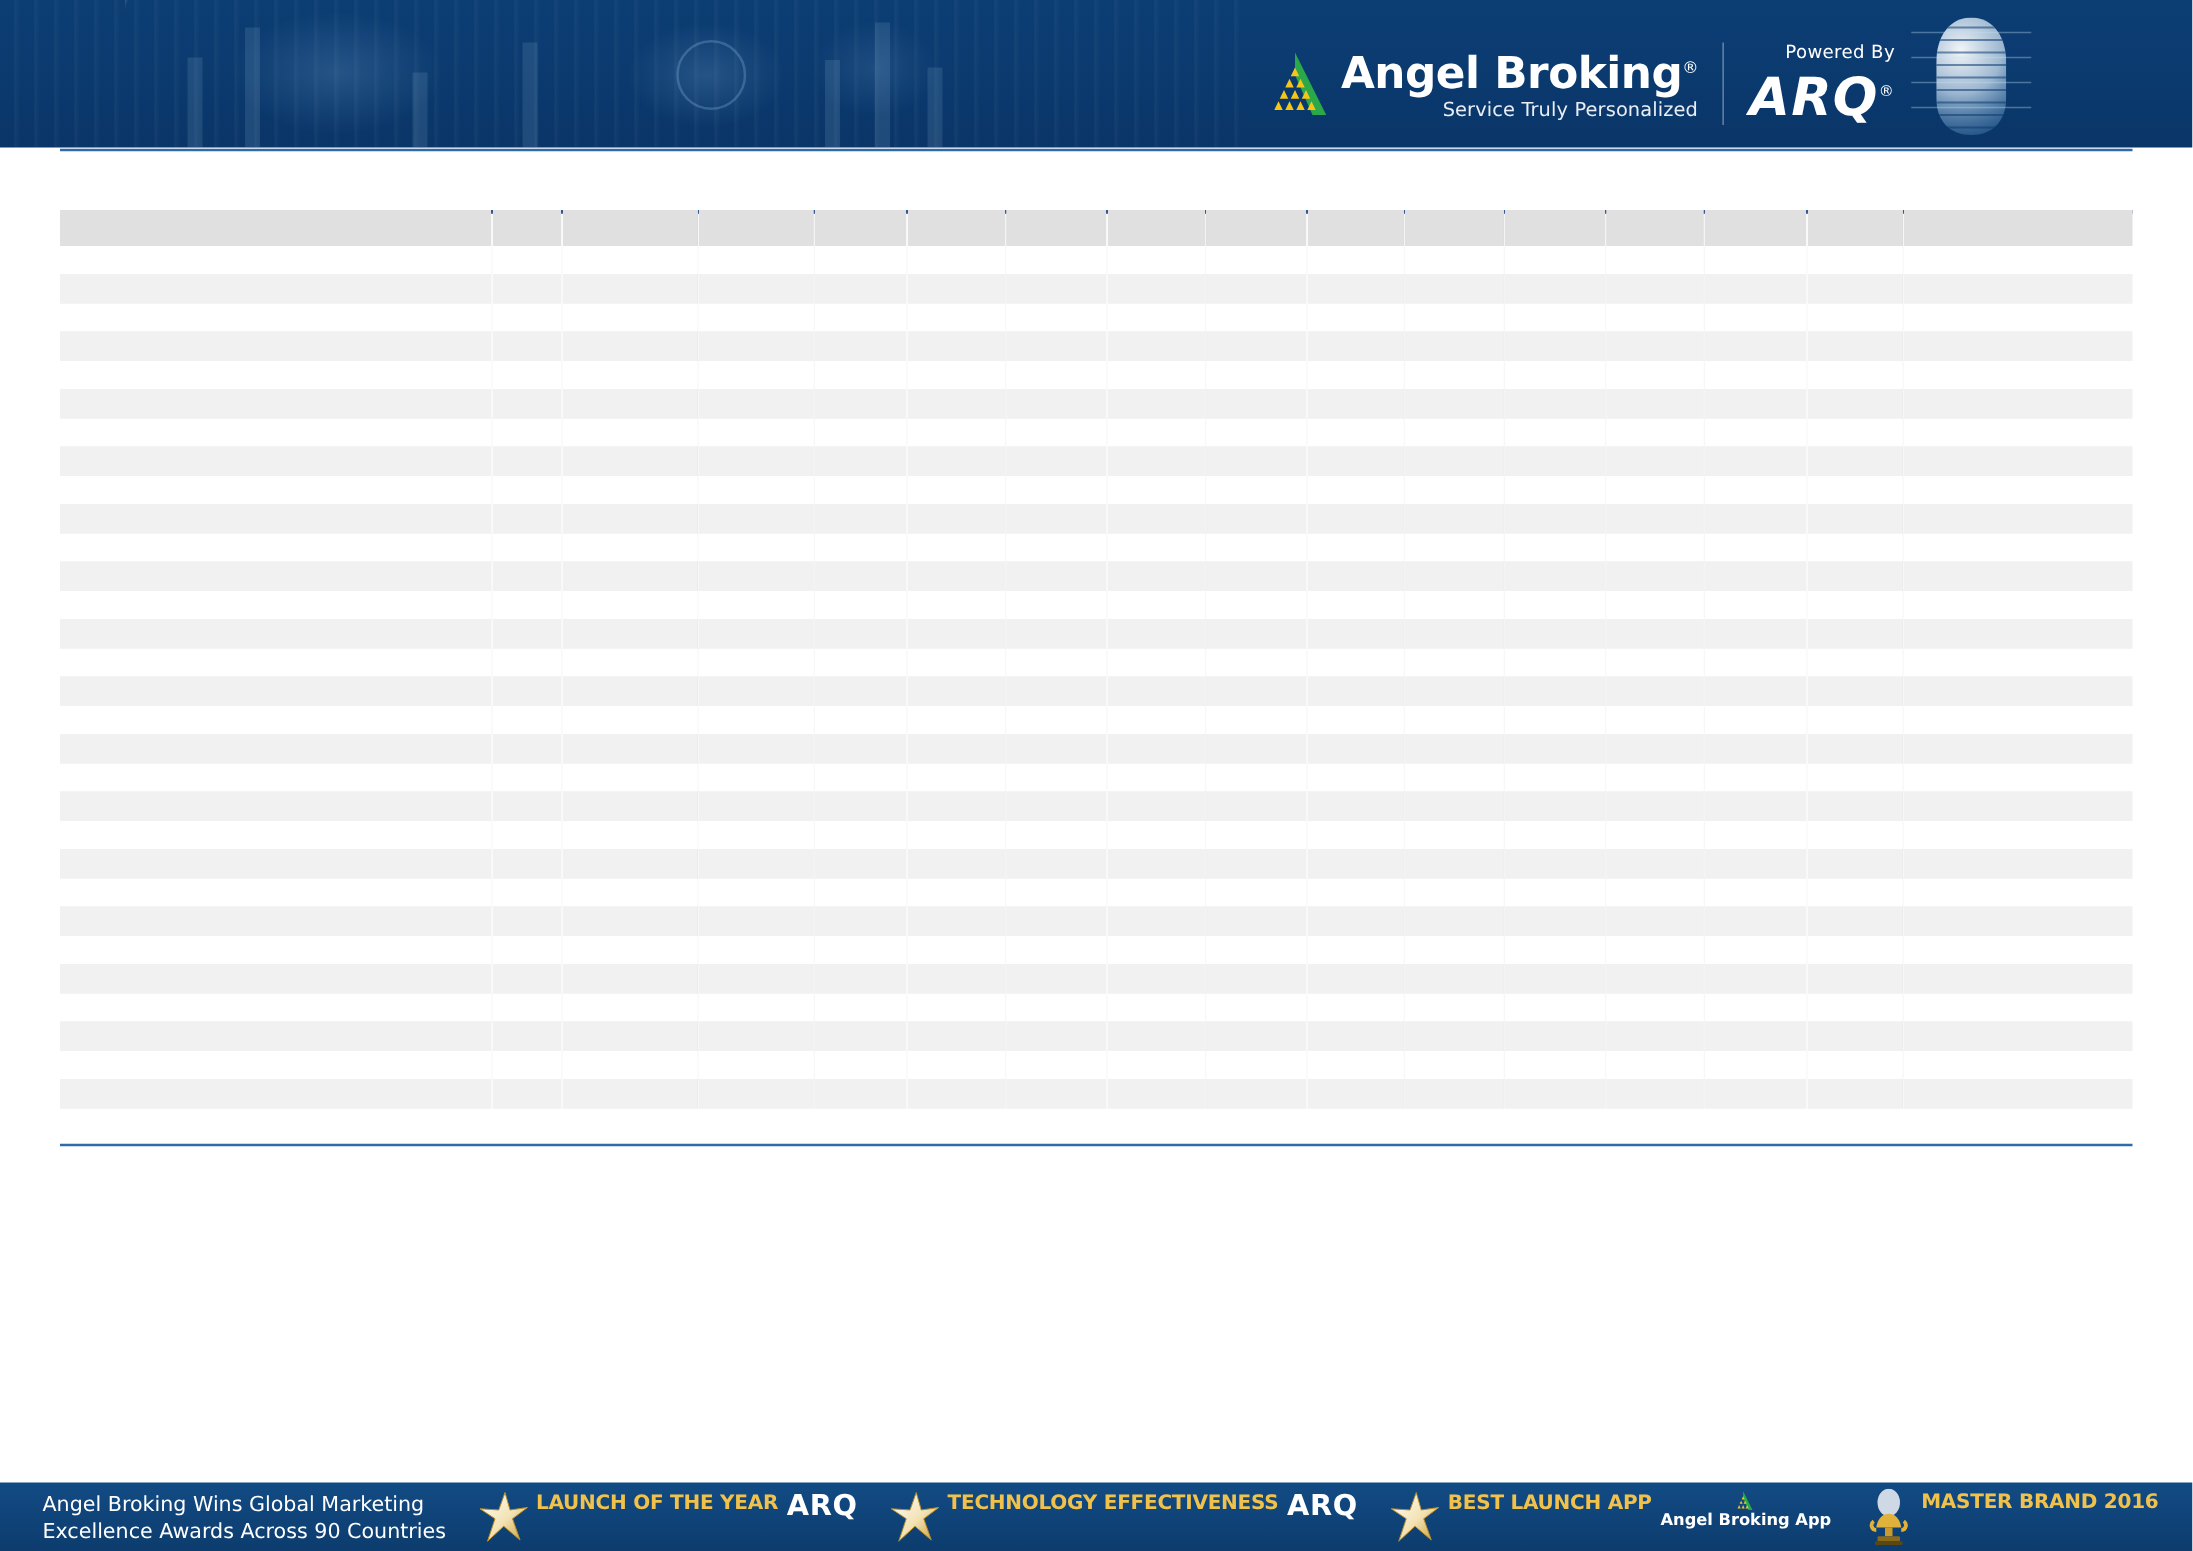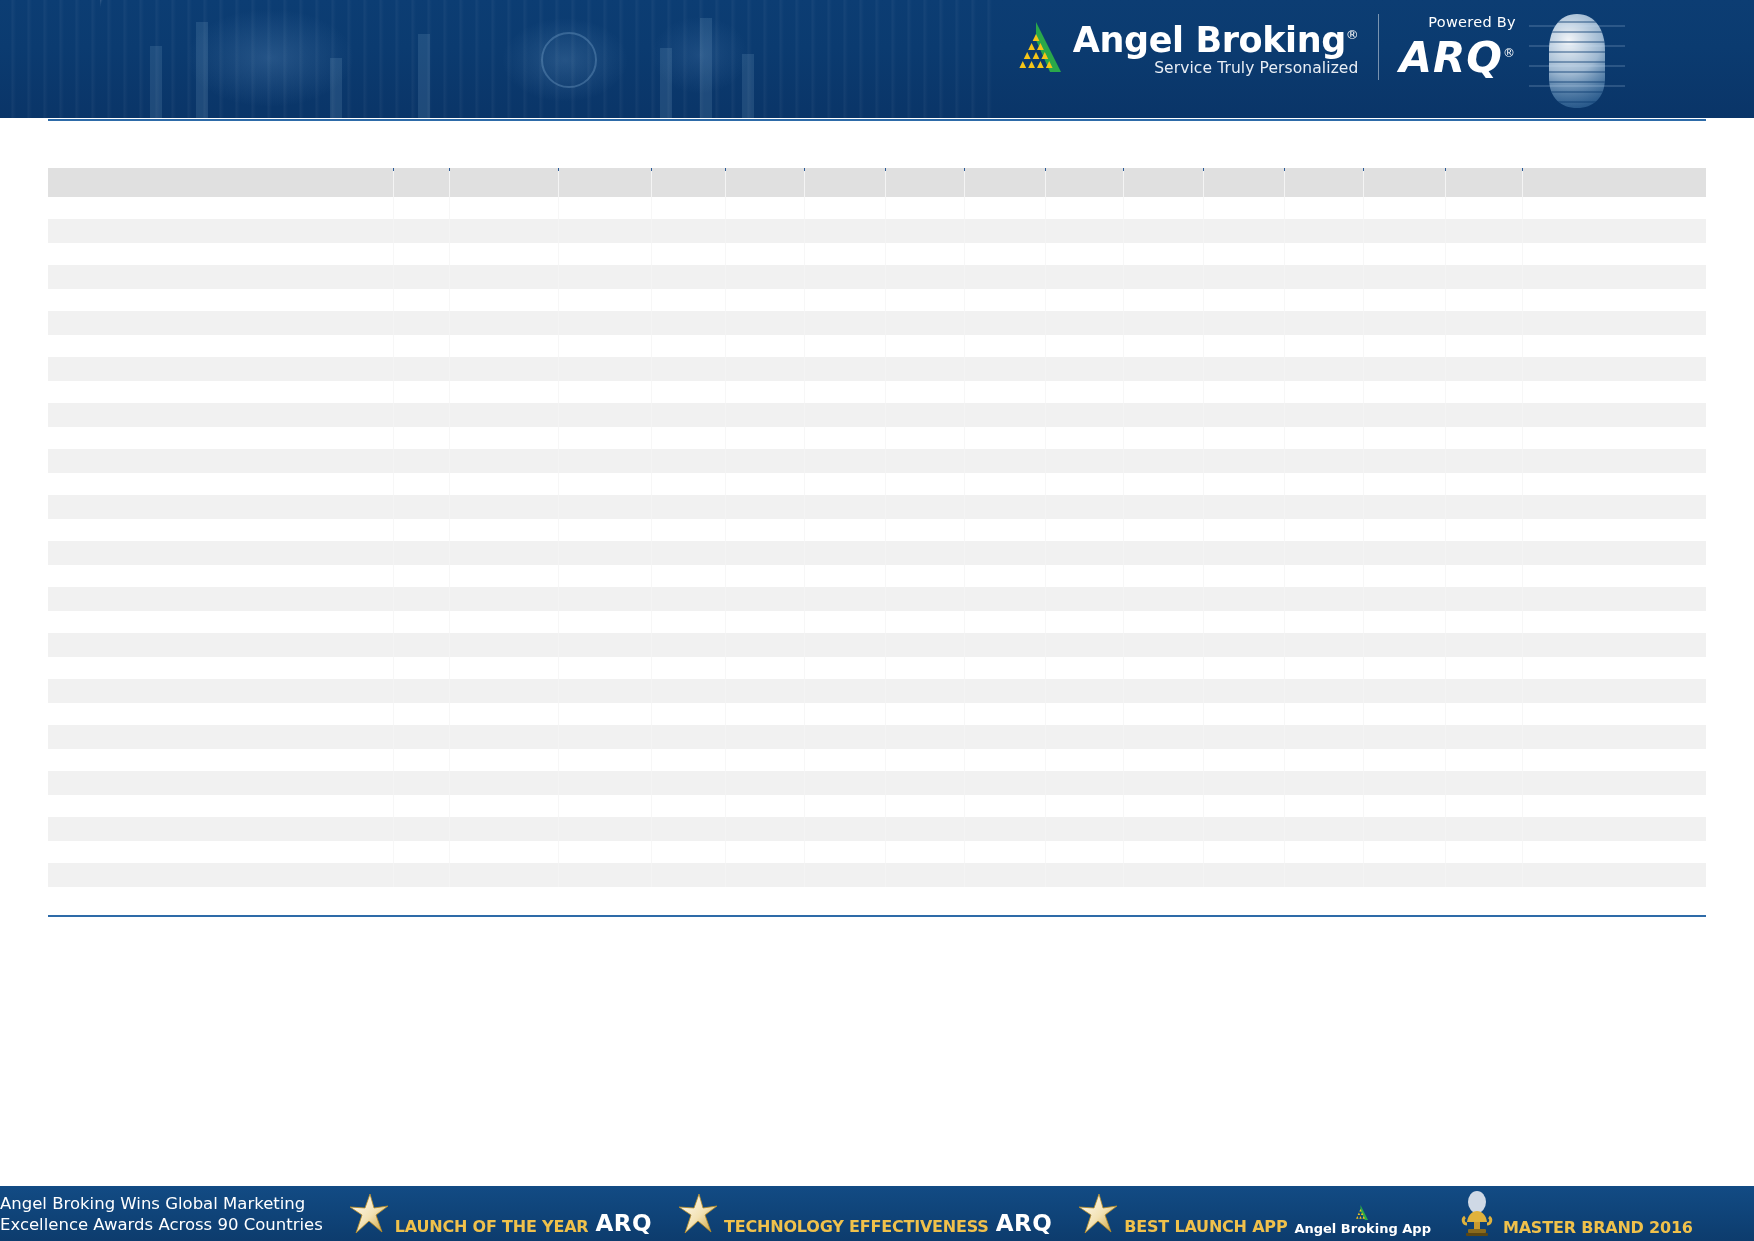--- a/index.html
+++ b/index.html
@@ -65,21 +65,21 @@
     bottom: 0;
     width: 12px;
     background: rgba(180,215,240,0.13);
     pointer-events: none;
   }
 
   
   .brand-lockup {
     position: absolute;
     right: 238px;
-    top: 8px;
+    top: 28px;
     display: flex;
     align-items: center;
     height: 78px;
   }
   .ab-triangle { width: 54px; height: 54px; margin-right: 10px; }
   .ab-wordmark { display: flex; flex-direction: column; justify-content: center; }
   .ab-name {
     font-family: "DejaVu Sans", sans-serif;
     font-size: 35px;
     font-weight: 700;
@@ -199,25 +199,26 @@
     background: linear-gradient(180deg, #124b84 0%, #0f4378 55%, #0d3c6d 100%);
     display: flex;
     align-items: center;
     overflow: hidden;
   }
   .footer-headline {
     color: #ffffff;
     font-family: "DejaVu Sans", sans-serif;
     font-size: 16.5px;
     line-height: 21px;
+    margin-left: 34px;
     white-space: nowrap;
   }
   .award {
     display: flex;
-    align-items: flex-end;
+    align-items: flex-start;
     margin-left: 26px;
     white-space: nowrap;
   }
   .award-star { width: 40px; height: 44px; margin-right: 6px; flex: none; }
   .award-trophy { width: 40px; height: 46px; margin-right: 6px; flex: none; }
   .award-label {
     font-family: "DejaVu Sans", sans-serif;
     font-size: 16px;
     font-weight: 700;
     color: #f0c14b;

